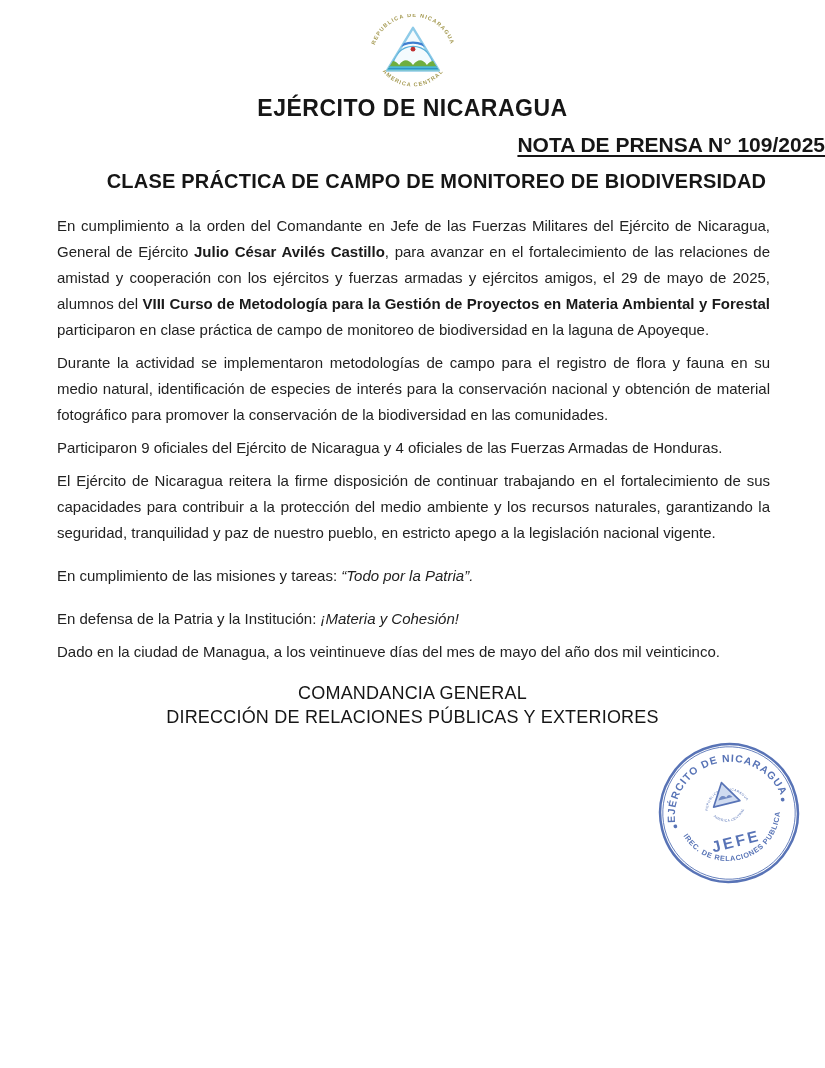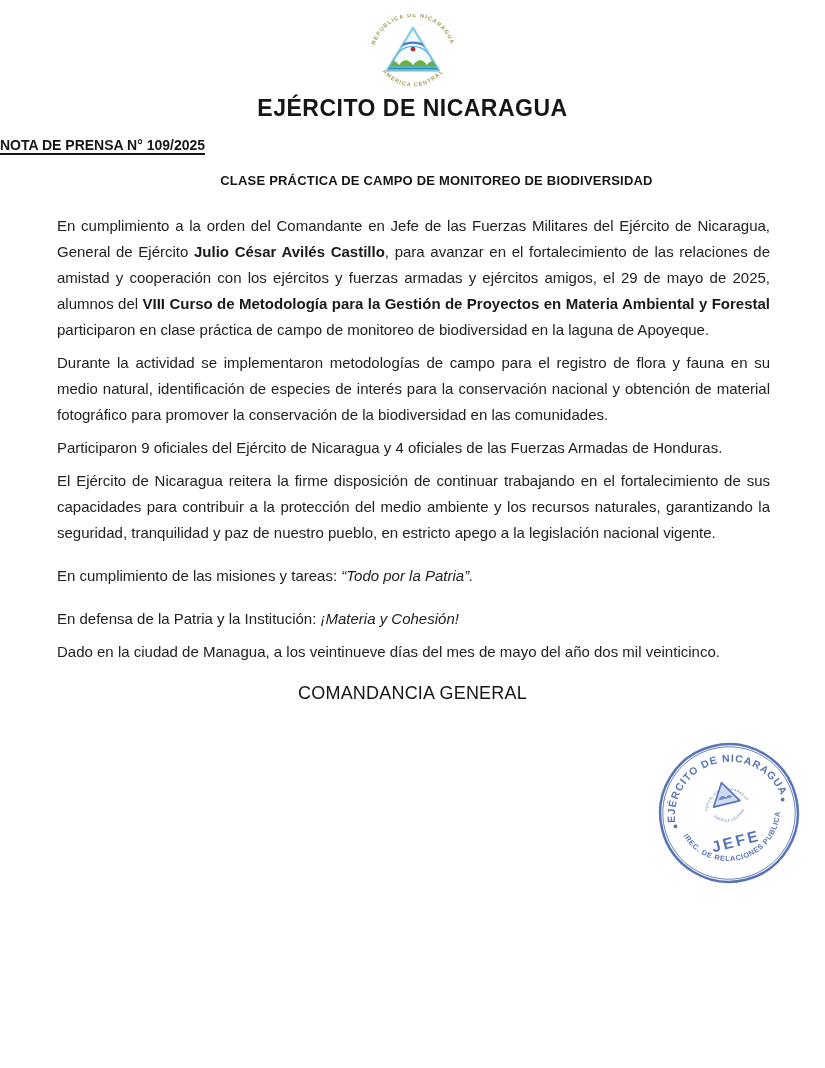--- a/index.html
+++ b/index.html
@@ -18,35 +18,35 @@
     margin: 5px 0 0;
     text-align: center;
     font-size: 23px;
     line-height: 30px;
     font-weight: bold;
     letter-spacing: 0.5px;
     color: #161616;
   }
   h2.press-note {
     margin: 9px 0 0;
-    text-align: left;
-    font-size: 14px;
+    text-align: right;
+    font-size: 21px;
     line-height: 26px;
     font-weight: bold;
     color: #161616;
   }
   h2.press-note span {
     text-decoration: underline;
     text-decoration-thickness: 2px;
     text-underline-offset: 3px;
   }
   h3.subject {
     margin: 13px 0 0;
     text-align: center;
-    font-size: 13px;
+    font-size: 20px;
     line-height: 20px;
     font-weight: bold;
     letter-spacing: 0.2px;
     color: #161616;
     padding-left: 48px;
   }
   .body-text {
     margin: 22px 55px 0 57px;
     font-size: 15px;
     line-height: 26px;
@@ -122,20 +122,21 @@
 
     <p class="gap-after"><span>En cumplimiento de las misiones y tareas: </span><span class="bold-italic">“Todo por la Patria”.</span></p>
 
     <p><span>En defensa de la Patria y la Institución: </span><span class="bold-italic">¡Materia y Cohesión!</span></p>
 
     <p>Dado en la ciudad de Managua, a los veintinueve días del mes de mayo del año dos mil veinticinco.</p>
   </div>
 
   <div class="footer-block">
     <div>COMANDANCIA GENERAL</div>
+    <div>DIRECCIÓN DE RELACIONES PÚBLICAS Y EXTERIORES</div>
   </div>
 
   <svg class="stamp" viewBox="0 0 140 140" xmlns="http://www.w3.org/2000/svg">
     <defs>
       <path id="stampTop" d="M 17,74 A 53,53 0 0 1 123,74" fill="none"></path>
       <path id="stampBottom" d="M 22,80 A 50,50 0 0 0 118,80" fill="none"></path>
       <path id="stampInnerTop" d="M 51,62 A 20,20 0 0 1 89,62" fill="none"></path>
       <path id="stampInnerBottom" d="M 53,66 A 18,18 0 0 0 87,66" fill="none"></path>
     </defs>
     <g transform="rotate(-14 70 70)" fill="none" stroke="#4a68b0">

